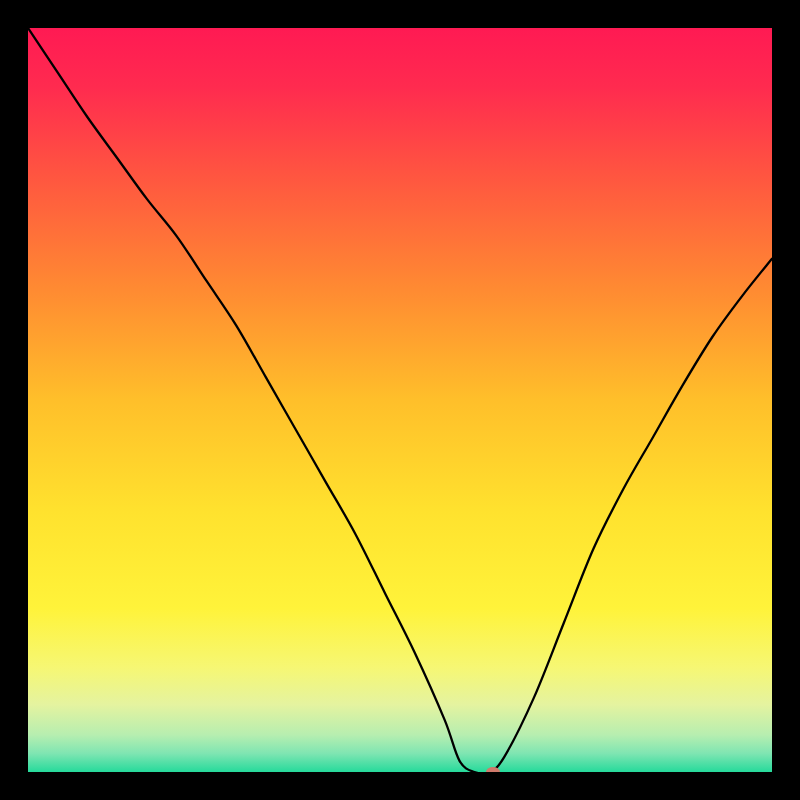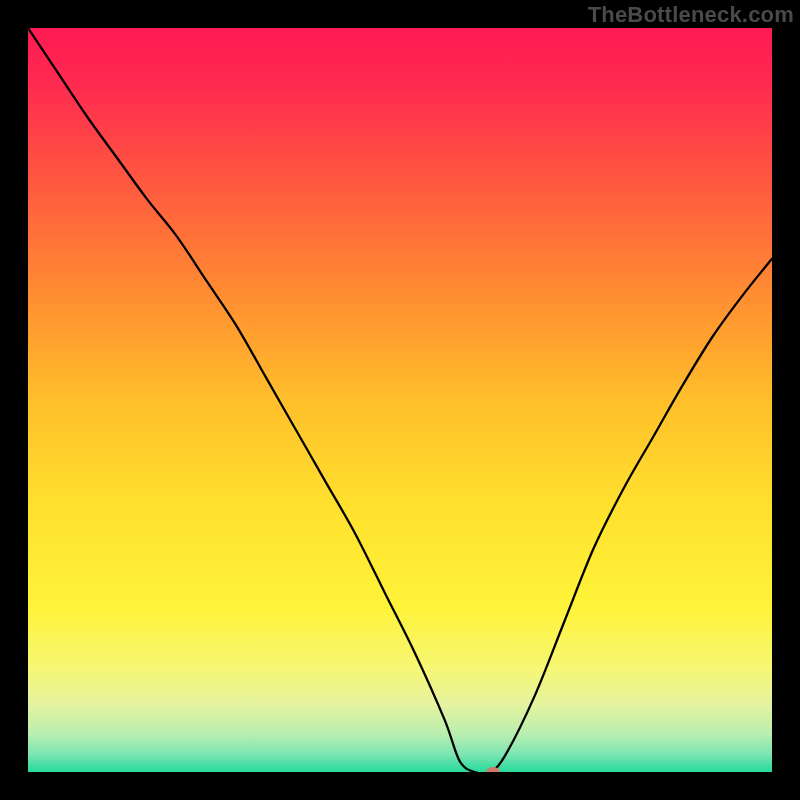--- a/index.html
+++ b/index.html
@@ -49,21 +49,20 @@
   }
   .marker {
     fill: #cf7a6b;
     stroke: none;
   }
 </style>
 </head>
 <body>
 
 <div class="outer">
-  <div class="watermark">TheBottleneck.com</div>
 
   <div class="plot">
     <svg viewBox="0 0 744 744" preserveAspectRatio="none">
       <defs>
         <linearGradient id="bg-grad" x1="0" y1="0" x2="0" y2="1">
 
         <stop offset="0%" stop-color="#ff1a53"></stop>
             <stop offset="8%" stop-color="#ff2b4f"></stop>
             <stop offset="20%" stop-color="#ff5640"></stop>
             <stop offset="35%" stop-color="#ff8a32"></stop>

